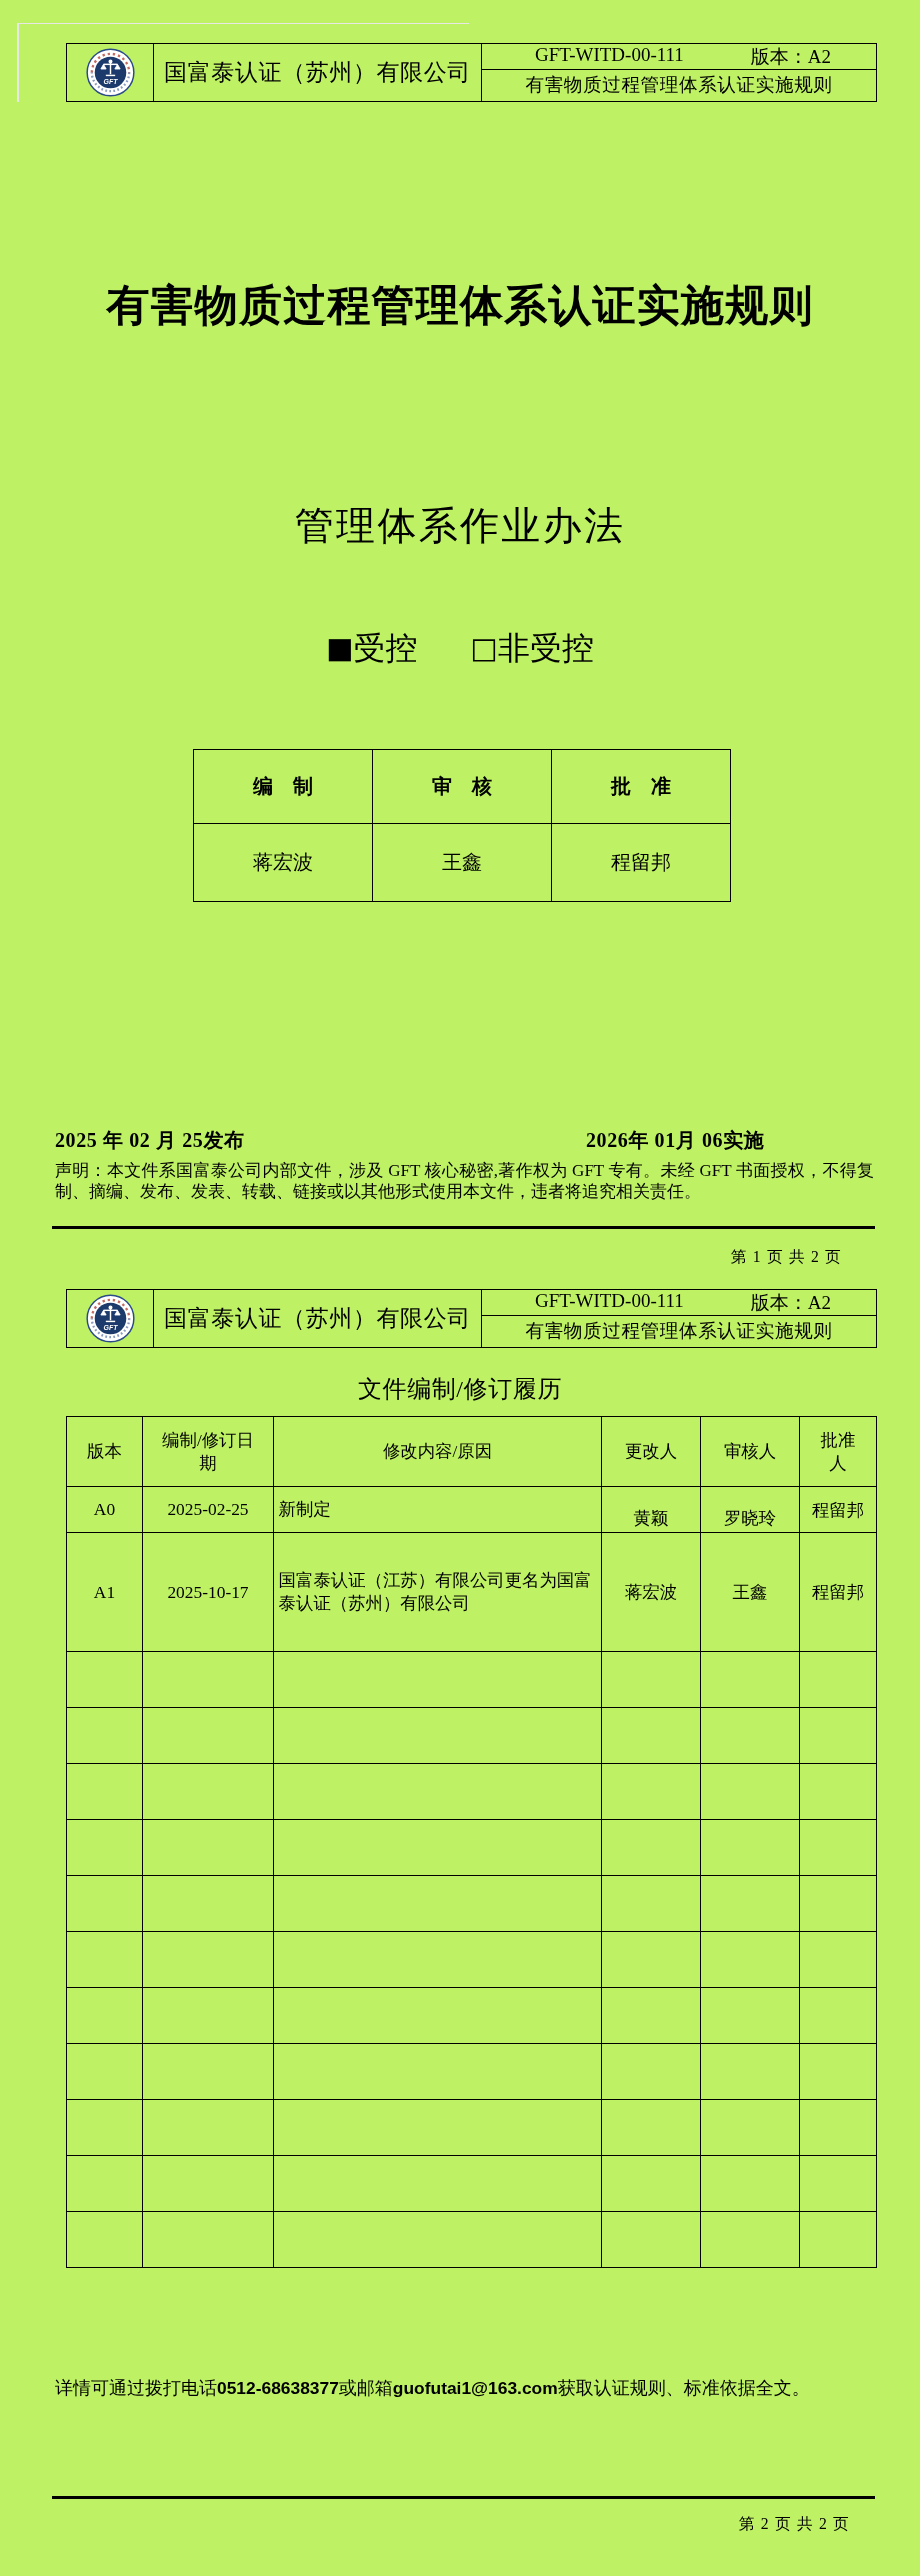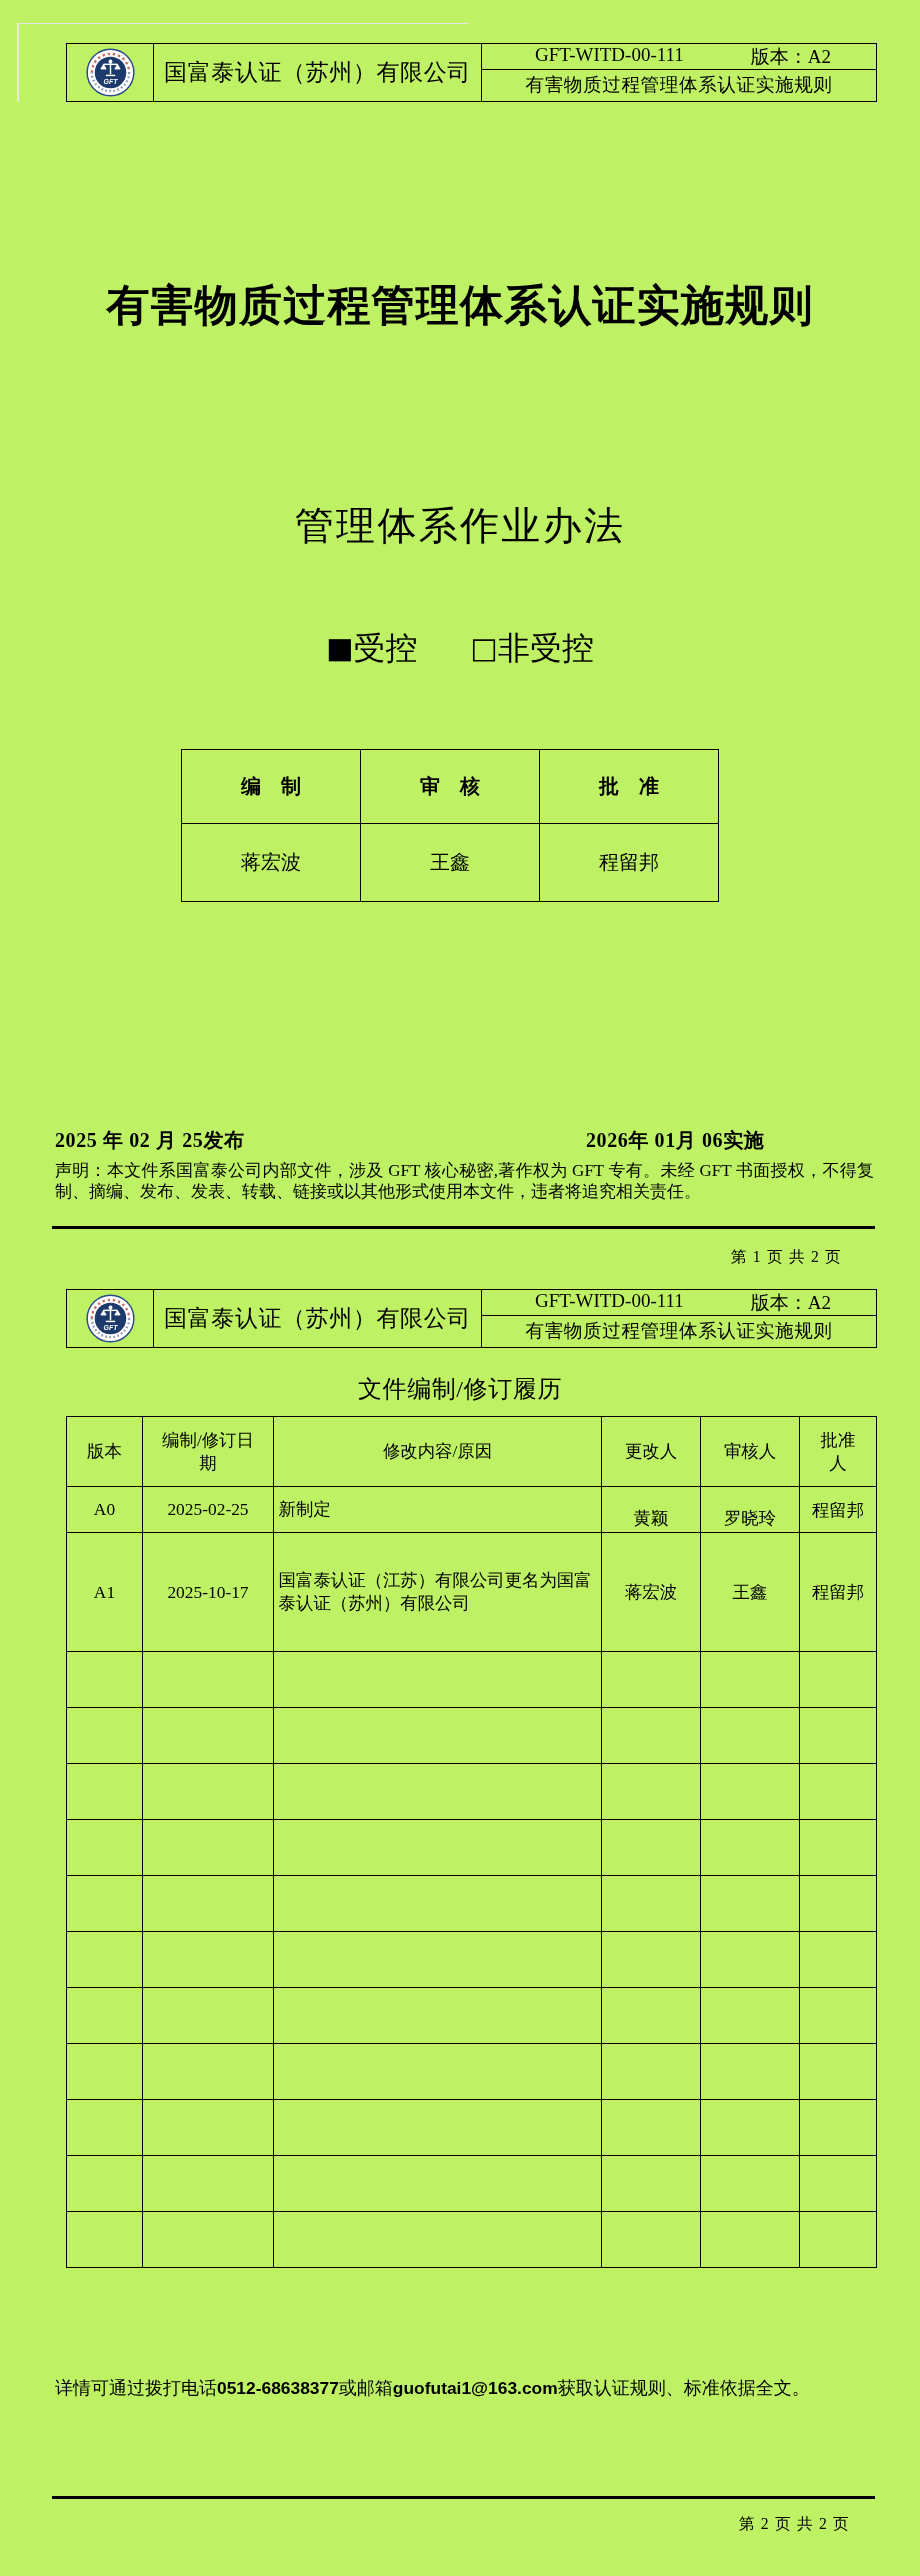--- a/index.html
+++ b/index.html
@@ -68,21 +68,21 @@
     position:absolute; top:627px; left:0; width:100%;
     text-align:center; font-size:32px;
   }
   .control-line .cb {
     font-family:"DejaVu Sans",sans-serif; font-size:29px;
     vertical-align:1.2px;
   }
   .control-group-gap { display:inline-block; width:53px; }
 
   .approval-table {
-    position:absolute; left:181px; top:749px;
+    position:absolute; left:193px; top:749px;
     border-collapse:collapse; table-layout:fixed; width:536px;
   }
   .approval-table td {
     border:1.2px solid #000; text-align:center; vertical-align:middle;
     font-size:20px; width:179px;
   }
   .approval-table tr.ap-head td { height:74px; font-weight:bold; }
   .approval-table tr.ap-names td { height:78px; }
 
   .date-line { position:absolute; top:1127px; font-size:20px; font-weight:bold; letter-spacing:0.6px; }

